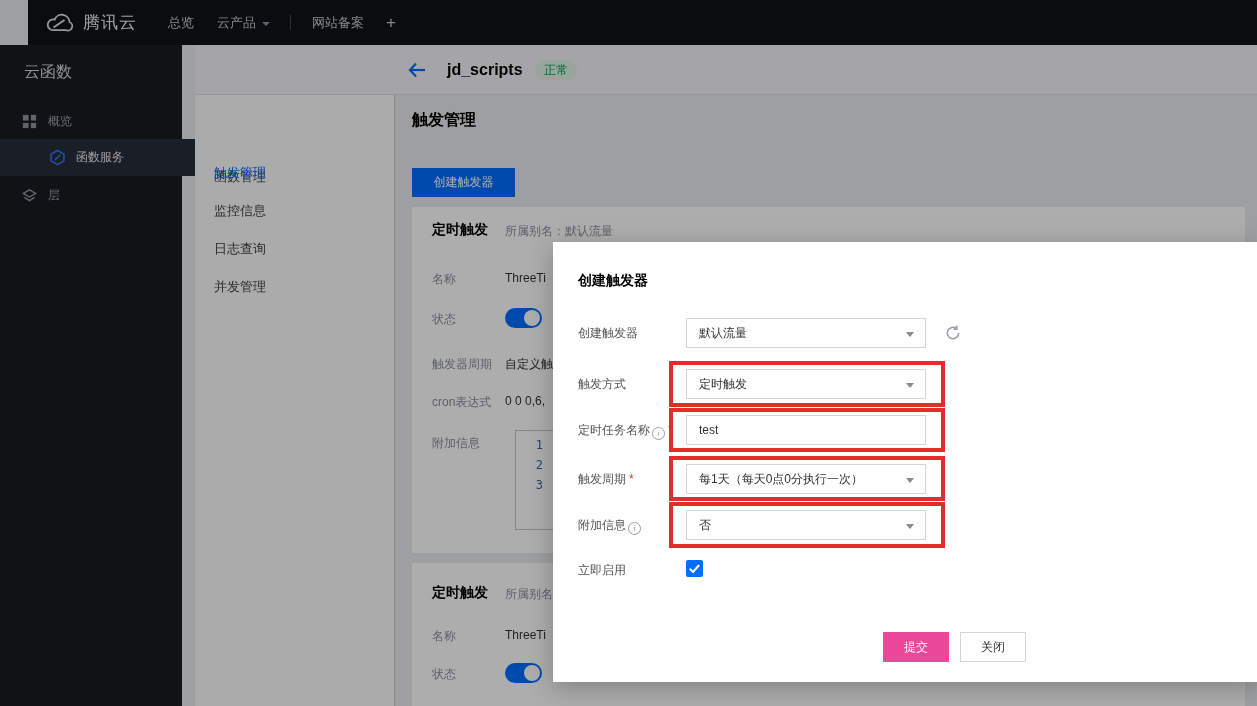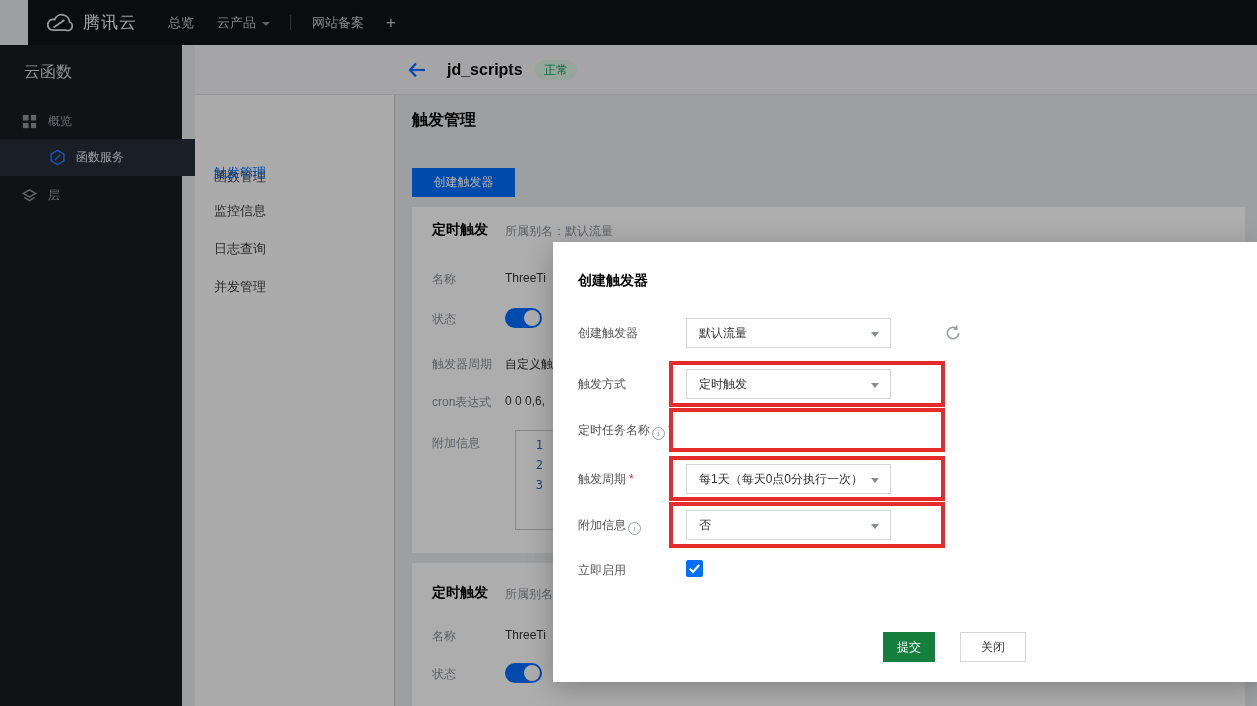--- a/index.html
+++ b/index.html
@@ -56,28 +56,28 @@
   
   #mask { position:absolute; left:0; top:0; width:1257px; height:706px; background:rgba(0,0,0,0.32); z-index:40; }
 
   
   #modal { position:absolute; left:553px; top:242px; width:704px; height:440px; background:#fff; z-index:50; box-shadow:0 6px 24px rgba(0,0,0,0.25); }
   #modal .mtitle { position:absolute; left:25px; top:30px; font-size:14px; font-weight:bold; color:#000; }
   .mlabel { position:absolute; left:25px; height:17px; line-height:17px; color:#555; font-size:12px; }
   .req { color:#e62f2f; margin-left:3px; }
   .info-i { display:inline-block; width:13px; height:13px; border:1px solid #9aa0a8; border-radius:50%; color:#9aa0a8; font-size:9px; line-height:11px; text-align:center; vertical-align:-2px; margin-left:2px; cursor:pointer; }
   .info-i::after { content:"i"; font-family:"Liberation Serif",serif; font-style:italic; }
-  .mselect { position:absolute; left:133px; width:205px; height:30px; border:1px solid #d5d5d5; background:#fff; line-height:28px; padding-left:12px; color:#333; cursor:pointer; }
+  .mselect { position:absolute; left:133px; width:240px; height:30px; border:1px solid #d5d5d5; background:#fff; line-height:28px; padding-left:12px; color:#333; cursor:pointer; }
   .mselect .caret { position:absolute; right:11px; top:13px; width:0; height:0; border-left:4px solid transparent; border-right:4px solid transparent; border-top:5px solid #878c93; }
   .minput { position:absolute; left:133px; width:240px; height:30px; border:1px solid #d5d5d5; padding:0 12px; font-size:12px; color:#333; font-family:"Liberation Sans",sans-serif; }
   .redrect { position:absolute; left:116px; width:276px; border:4px solid #e62b2b; background:transparent; pointer-events:none; }
   .refresh { position:absolute; left:391px; top:82px; width:18px; height:18px; cursor:pointer; }
   .mcheck { position:absolute; left:133px; top:318px; width:17px; height:17px; background:#006eff; border-radius:2px; cursor:pointer; }
   .mhint { position:absolute; left:133px; top:344px; color:#979ca3; }
-  .btn-submit { position:absolute; left:330px; top:390px; width:52px; height:30px; background:#15803d; color:#fff; border:none; font-size:12px; cursor:pointer; }
+  .btn-submit { position:absolute; left:330px; top:390px; width:66px; height:30px; background:#ec4899; color:#fff; border:none; font-size:12px; cursor:pointer; }
   .btn-close { position:absolute; left:407px; top:390px; width:66px; height:30px; background:#fff; color:#333; border:1px solid #d5d5d5; font-size:12px; cursor:pointer; }
 </style>
 </head>
 <body>
 
 <div id="topnav">
   <div class="brand-wrap">
     <svg width="30" height="22" viewBox="0 0 30 22">
       <path d="M22 18.2 H9.2 a5.4 5.4 0 1 1 1.4-10.6 A7.8 7.8 0 0 1 25.6 10 a4.4 4.4 0 0 1-3.6 8.2z" stroke="#dfe3e8" stroke-width="1.8" fill="none"></path>
       <line x1="9.5" y1="15.5" x2="20.5" y2="8" stroke="#dfe3e8" stroke-width="1.8"></line>
@@ -190,20 +190,21 @@
   </svg>
 
   <span class="mlabel" style="top:134px;">触发方式</span>
   <div class="mselect" style="top:127px;">
     <span>定时触发</span>
     <span class="caret"></span>
   </div>
   <div class="redrect" style="top:119px; height:46px;"></div>
 
   <span class="mlabel" style="top:180px;"><span>定时任务名称</span><span class="info-i"></span><span class="req">*</span></span>
+  <input class="minput" style="top: 173px;" value="test">
   <div class="redrect" style="top:166px; height:44px;"></div>
 
   <span class="mlabel" style="top:229px;"><span>触发周期</span><span class="req">*</span></span>
   <div class="mselect" style="top:222px;">
     <span>每1天（每天0点0分执行一次）</span>
     <span class="caret"></span>
   </div>
   <div class="redrect" style="top:214px; height:45px;"></div>
 
   <span class="mlabel" style="top:275px;"><span>附加信息</span><span class="info-i"></span></span>

